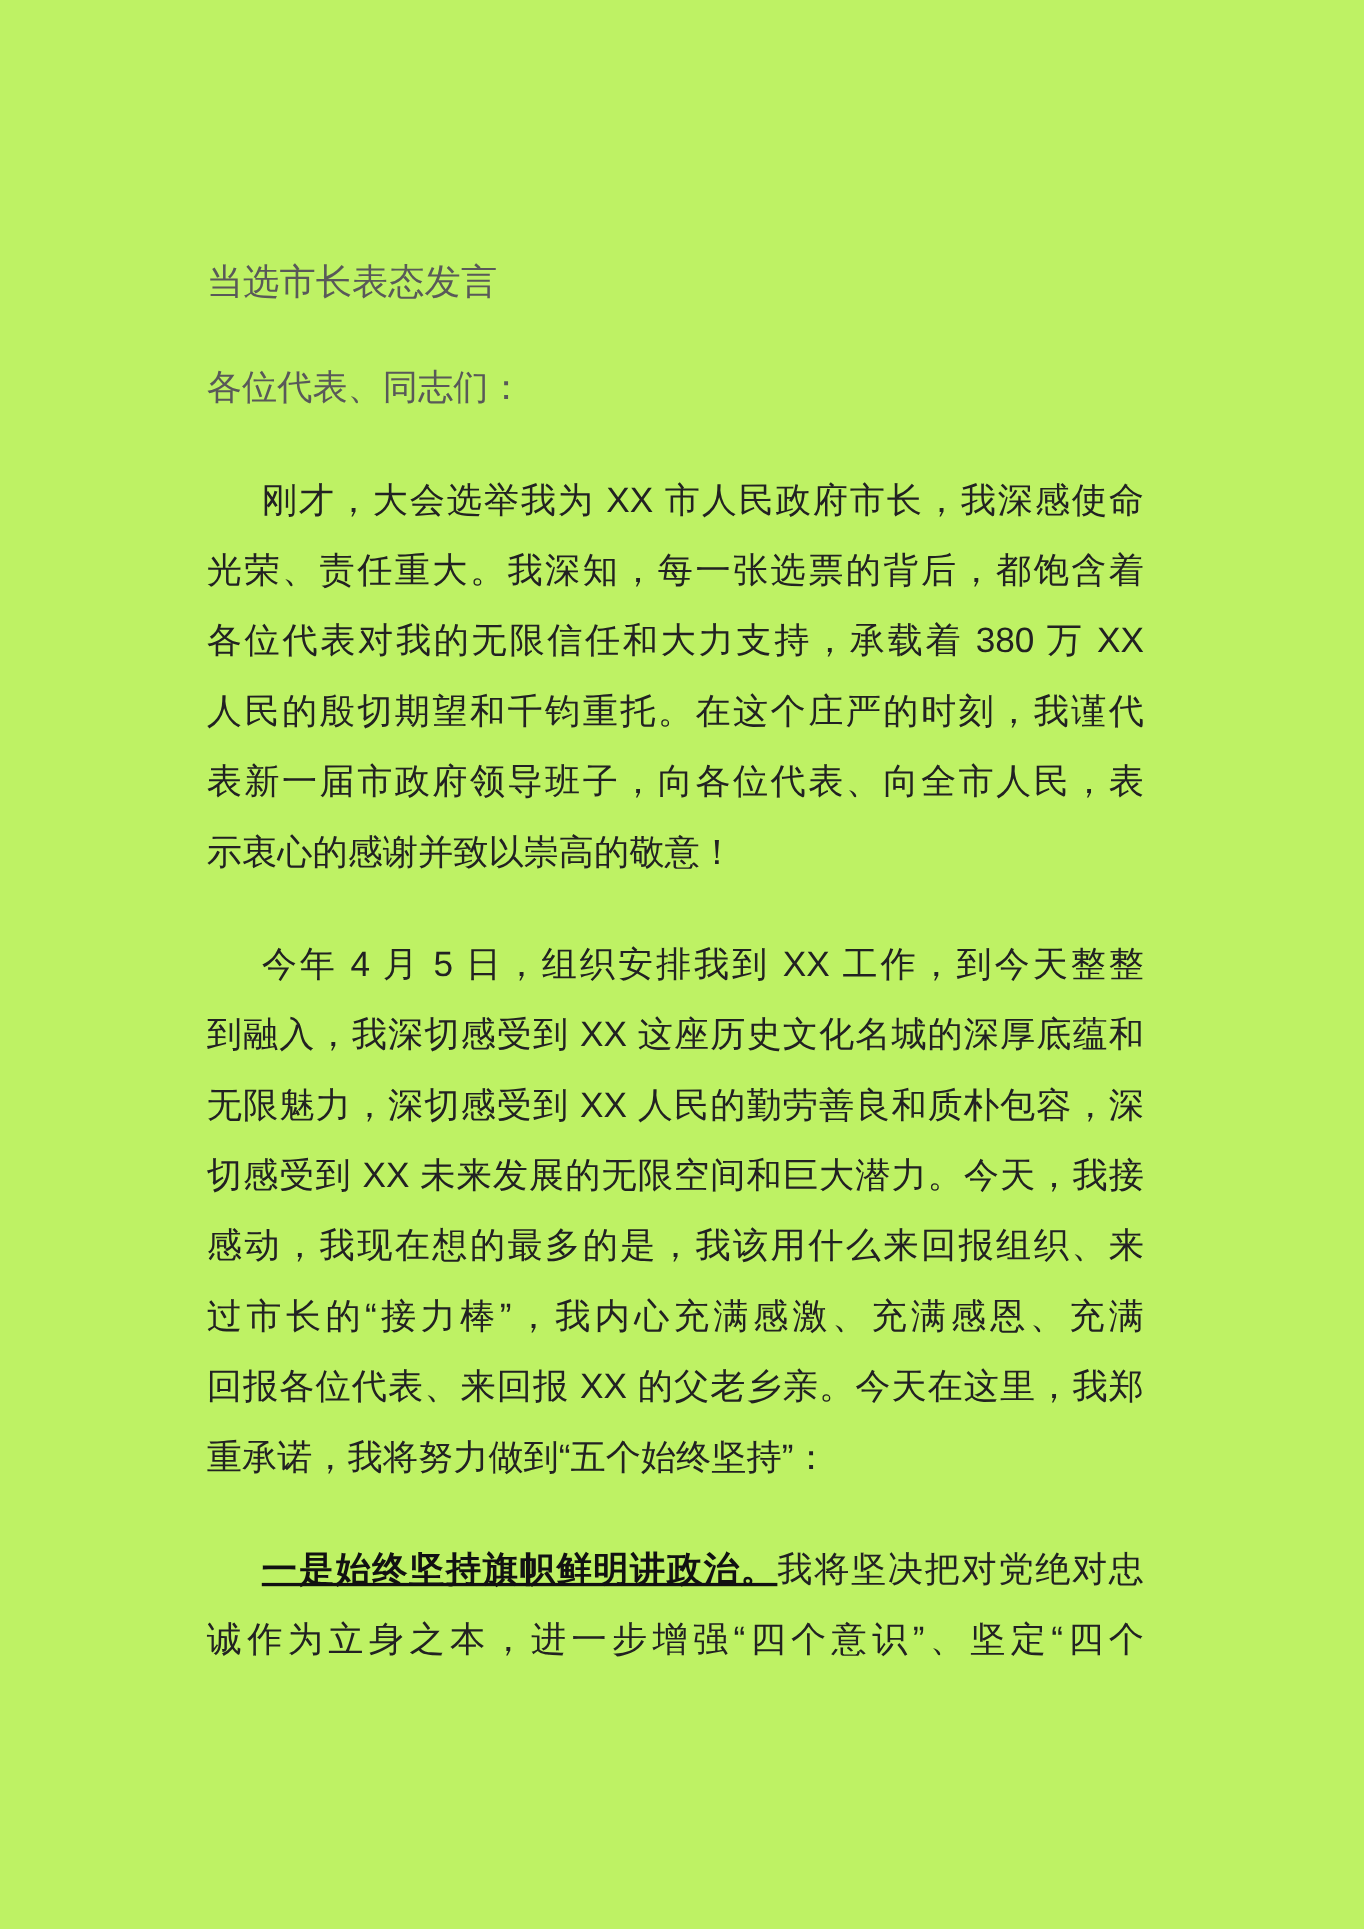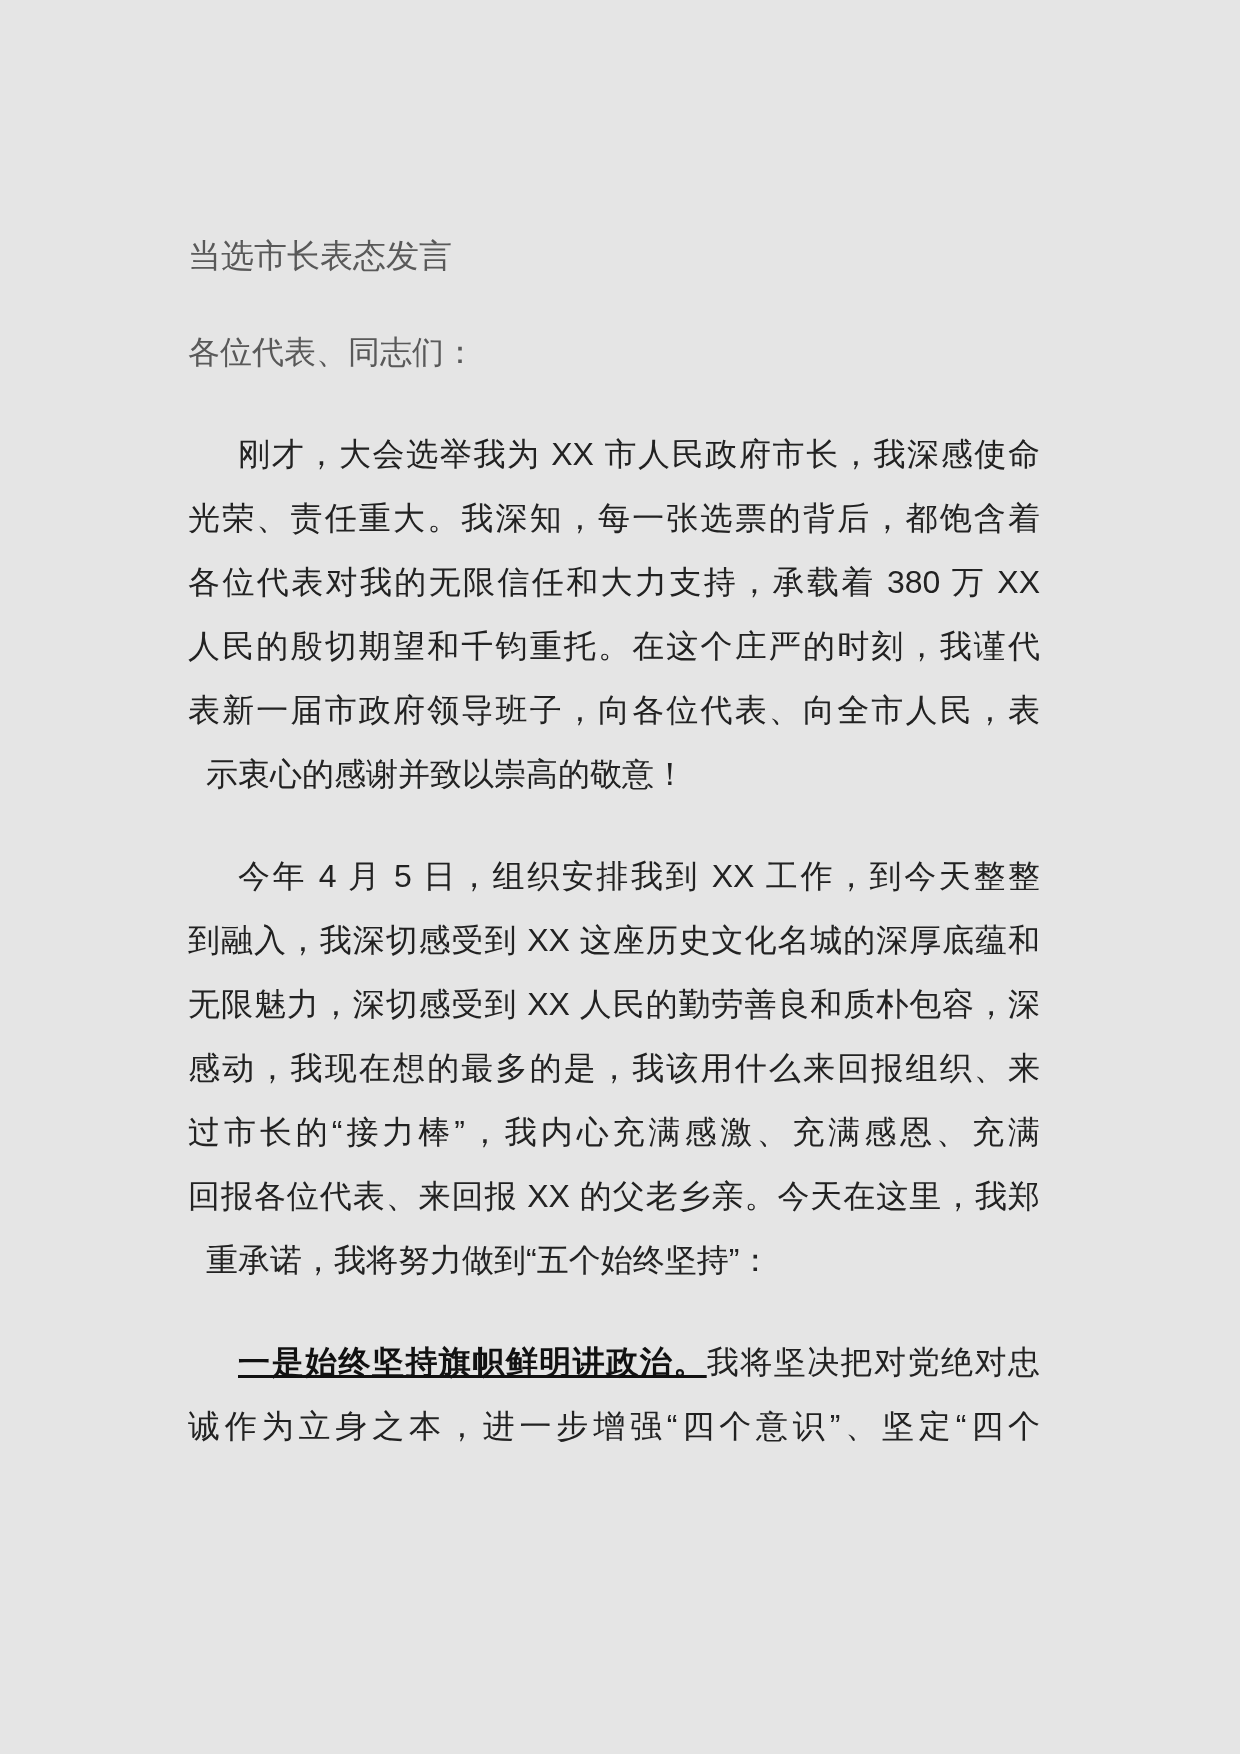--- a/index.html
+++ b/index.html
@@ -5,21 +5,21 @@
   html, body {
     margin: 0;
     padding: 0;
     background: #ffffff;
   }
   .page {
     position: relative;
     width: 1240px;
     height: 1754px;
     margin: 0 auto;
-    background: #e5e5e5;
+    background: #bef264;
     box-sizing: border-box;
     padding: 224px 200px 0 188px;
     font-family: "Liberation Sans", "DejaVu Sans", sans-serif;
     overflow: hidden;
   }
   .doc-title {
     margin: 0;
     font-size: 33px;
     font-weight: 400;
     line-height: 64px;
@@ -38,21 +38,20 @@
     line-height: 64px;
     color: var(--body-color, #222222);
   }
   .line {
     text-align: justify;
     text-align-last: justify;
   }
   .line.no-justify {
     text-align: left;
     text-align-last: left;
-    margin-left: 18px;
   }
   .line.indent {
     padding-left: 50px;
   }
   .seg { font-weight: 400; }
   .seg.bold { font-weight: 700; color: var(--bold-color, #111111); text-decoration: underline; }
 </style>
 </head>
 <body style="background: rgb(255, 255, 255);">
 
@@ -65,20 +64,21 @@
         <div class="line"><span class="seg">光荣、责任重大。我深知，每一张选票的背后，都饱含着</span></div>
         <div class="line"><span class="seg">各位代表对我的无限信任和大力支持，承载着 380 万 XX</span></div>
         <div class="line"><span class="seg">人民的殷切期望和千钧重托。在这个庄严的时刻，我谨代</span></div>
         <div class="line"><span class="seg">表新一届市政府领导班子，向各位代表、向全市人民，表</span></div>
         <div class="line no-justify"><span class="seg">示衷心的感谢并致以崇高的敬意！</span></div>
       </div>
       <div class="paragraph">
         <div class="line indent"><span class="seg">今年 4 月 5 日，组织安排我到 XX 工作，到今天整整</span></div>
         <div class="line"><span class="seg">到融入，我深切感受到 XX 这座历史文化名城的深厚底蕴和</span></div>
         <div class="line"><span class="seg">无限魅力，深切感受到 XX 人民的勤劳善良和质朴包容，深</span></div>
+        <div class="line"><span class="seg">切感受到 XX 未来发展的无限空间和巨大潜力。今天，我接</span></div>
         <div class="line"><span class="seg">感动，我现在想的最多的是，我该用什么来回报组织、来</span></div>
         <div class="line"><span class="seg">过市长的“接力棒”，我内心充满感激、充满感恩、充满</span></div>
         <div class="line"><span class="seg">回报各位代表、来回报 XX 的父老乡亲。今天在这里，我郑</span></div>
         <div class="line no-justify"><span class="seg">重承诺，我将努力做到“五个始终坚持”：</span></div>
       </div>
       <div class="paragraph">
         <div class="line indent"><span class="seg bold">一是始终坚持旗帜鲜明讲政治。</span><span class="seg">我将坚决把对党绝对忠</span></div>
         <div class="line"><span class="seg">诚作为立身之本，进一步增强“四个意识”、坚定“四个</span></div>
       </div>
     </div>

